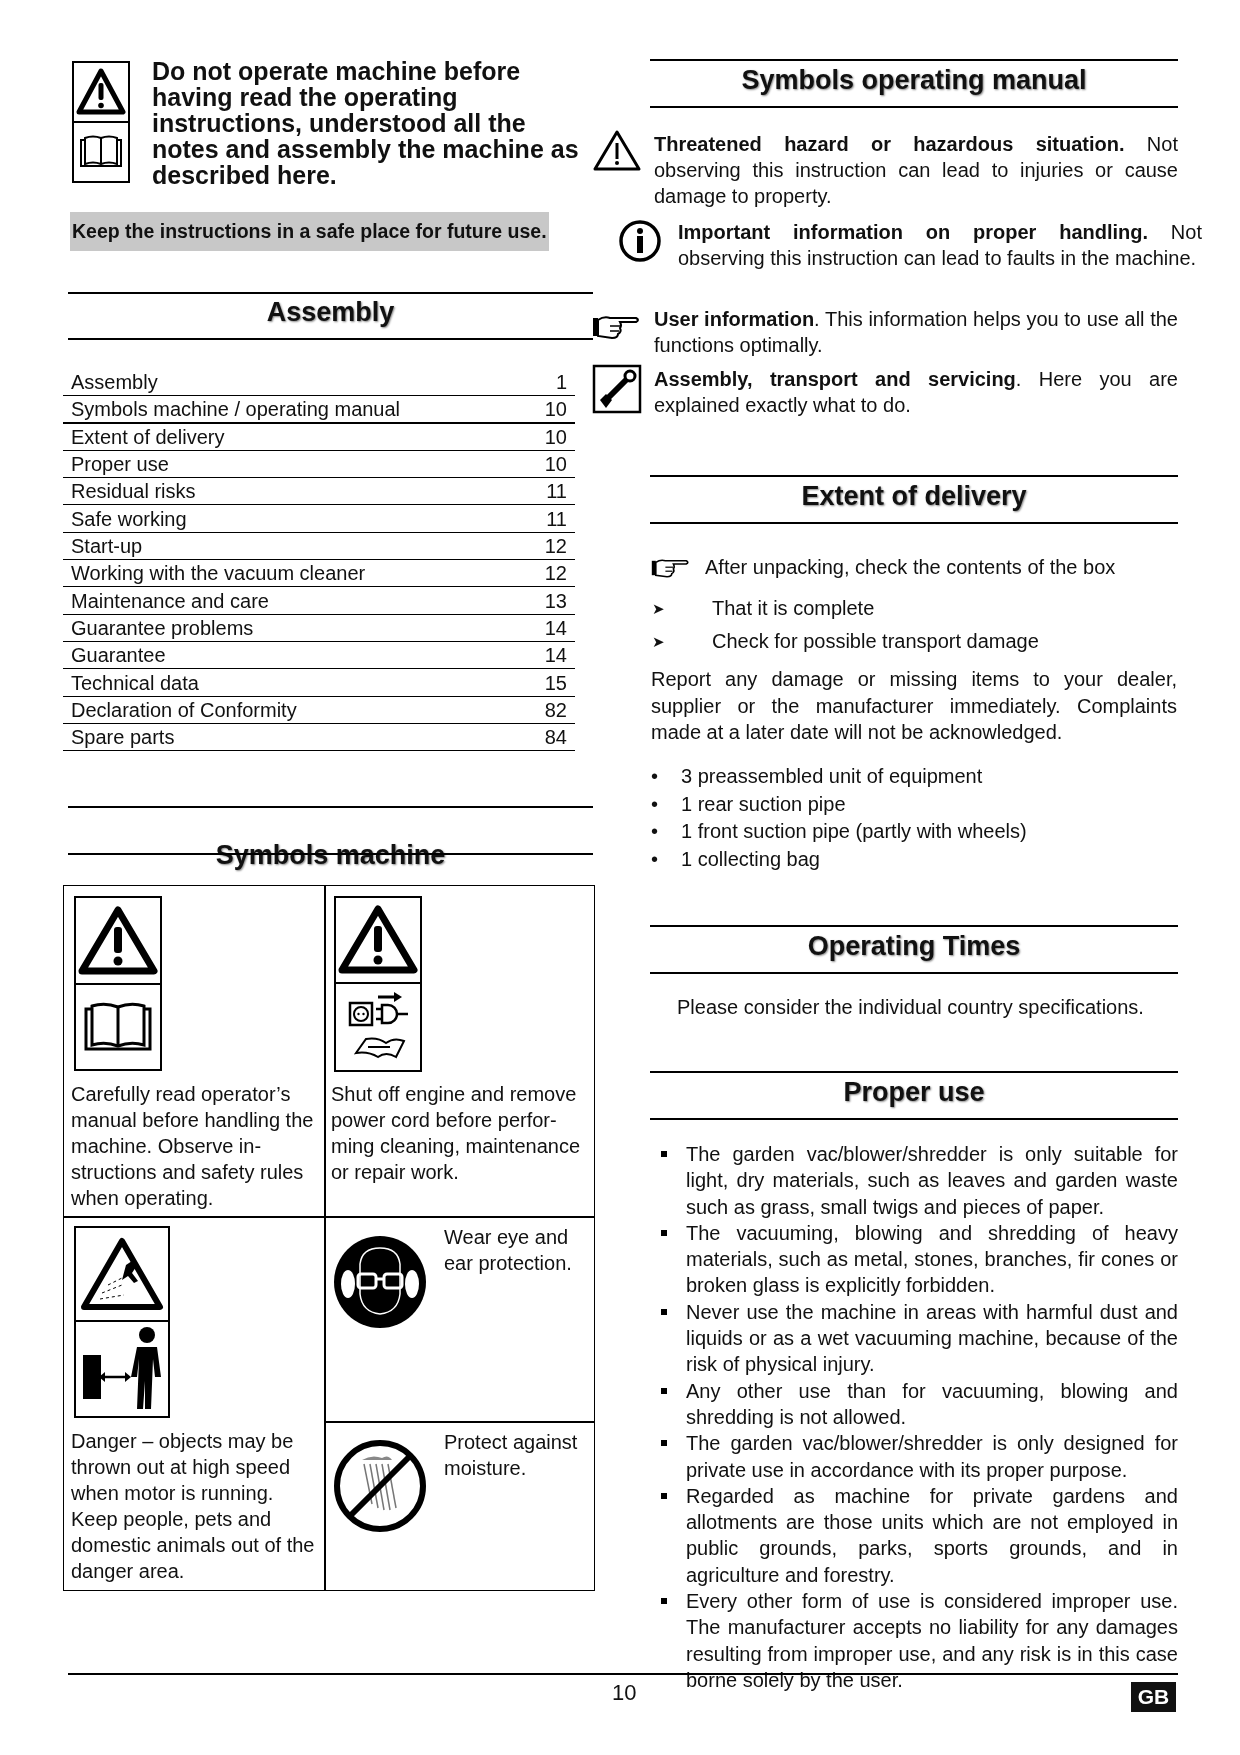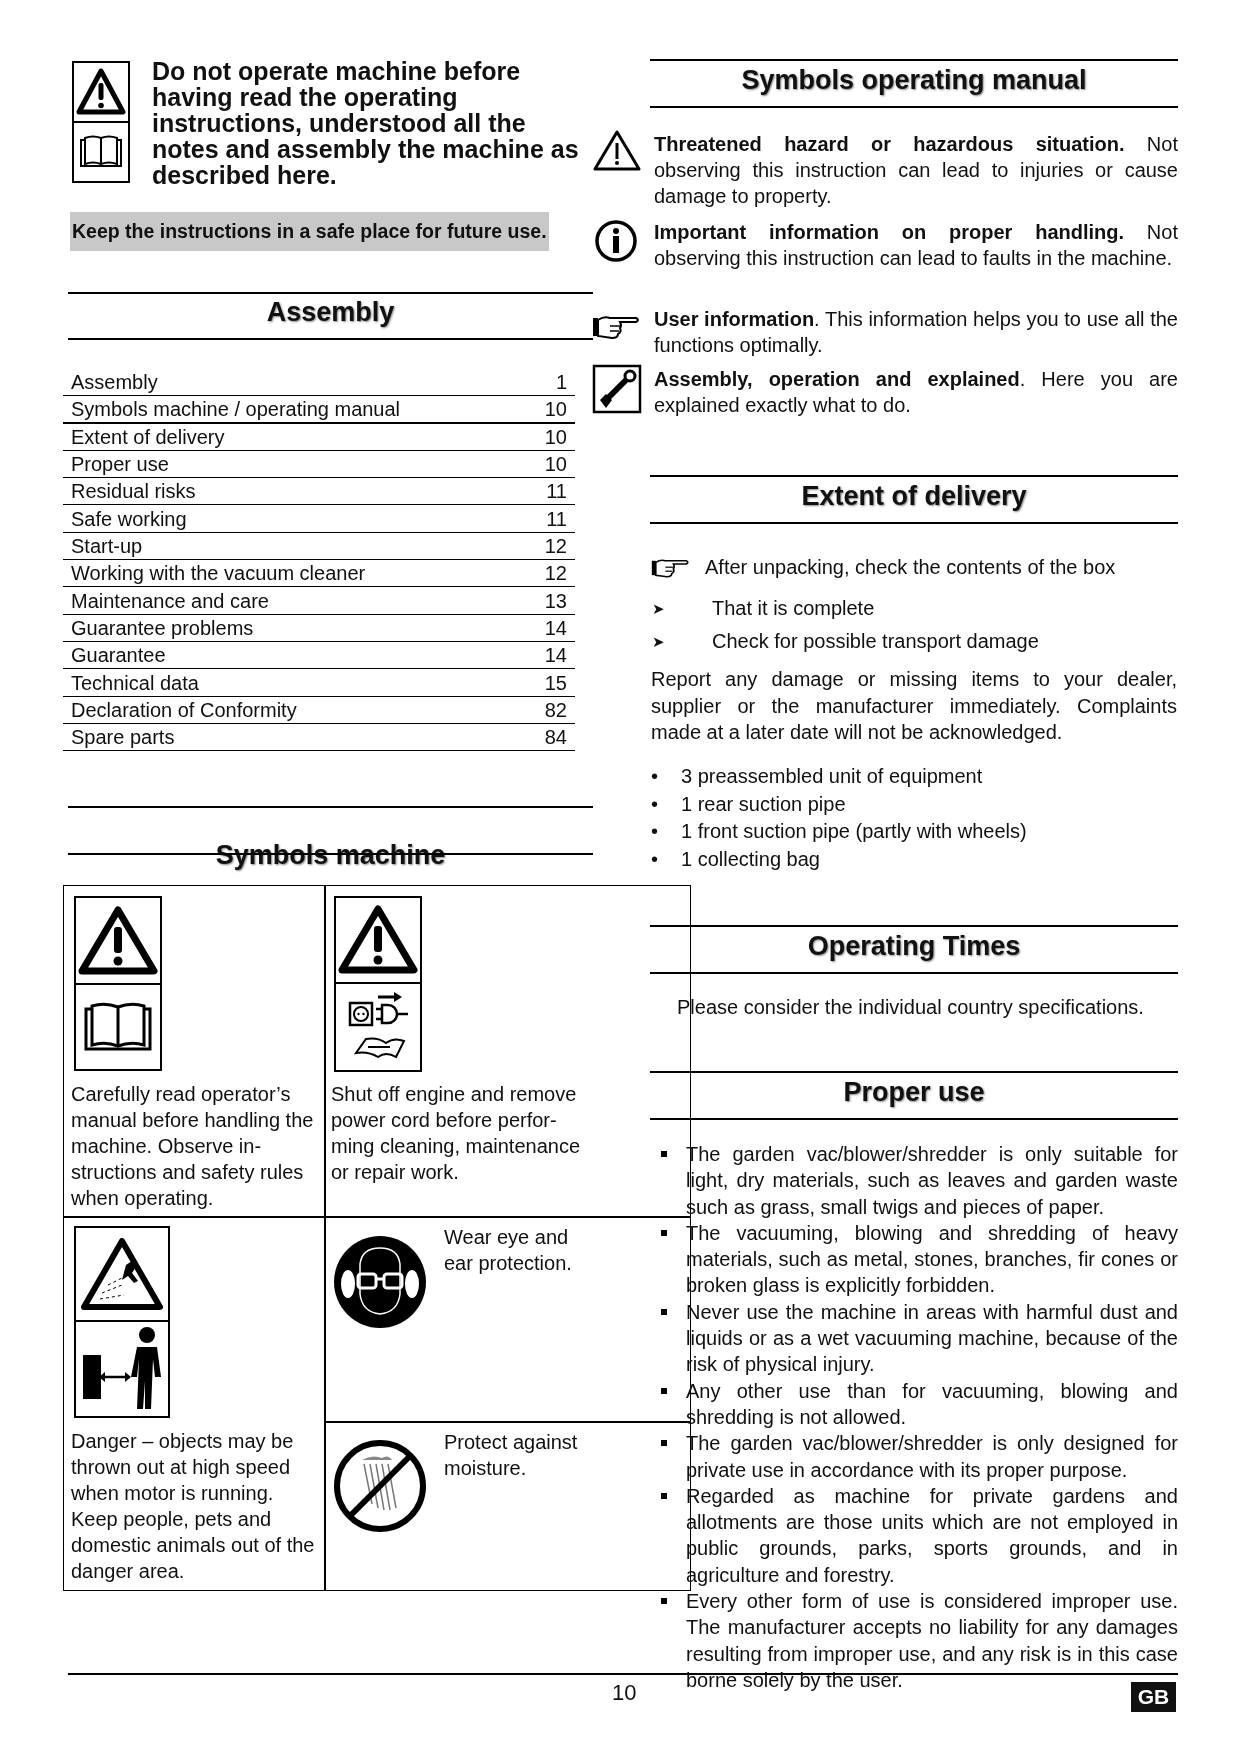--- a/index.html
+++ b/index.html
@@ -15,21 +15,21 @@
   
   .intro-text { position: absolute; left: 152px; top: 58px; width: 440px; font-family: "Liberation Sans", sans-serif; font-weight: bold; font-size: 25px; line-height: 26px; }
   .keep { position: absolute; left: 70px; top: 212px; background: #c8c8c8; font-family: "Liberation Sans", sans-serif; font-weight: bold; font-size: 19.5px; padding: 8px 2px; }
 
   
   .toc { position: absolute; left: 63px; top: 369px; width: 512px; }
   .toc-row { display: flex; justify-content: space-between; height: 27.3px; align-items: flex-end; padding: 0 8px 1px 8px; border-bottom: 1.5px solid #000; font-family: "Liberation Sans", sans-serif; font-size: 20px; }
   .toc-row.thick { border-bottom: 2.5px solid #000; }
 
   
-  .grid { position: absolute; left: 63px; top: 885px; width: 628px; height: 706px; border: 1.5px solid #000; }
+  .grid { position: absolute; left: 63px; top: 885px; width: 532px; height: 706px; border: 1.5px solid #000; }
   .grid .vline { position: absolute; left: 260px; top: 0; bottom: 0; width: 1.5px; background: #000; }
   .grid .h0 { position: absolute; left: 0; right: 0; top: 330px; height: 1.5px; background: #000; }
   .grid .h2 { position: absolute; left: 260px; right: 0; top: 535px; height: 1.5px; background: #000; }
   .cell-text { position: absolute; font-family: "Liberation Sans", sans-serif; font-size: 20px; line-height: 26px; }
 
   
   .op-item { position: absolute; left: 654px; width: 524px; }
   .op-icon { position: absolute; left: -62px; top: 0; width: 50px; height: 50px; }
   .op-text { font-family: "Liberation Sans", sans-serif; font-size: 20px; line-height: 26px; text-align: justify; }
   .op-text b { font-family: "Liberation Sans", sans-serif; font-weight: bold; }
@@ -246,21 +246,21 @@
   <div class="op-icon" style="left:-62px; top:-2px;">
     <svg width="50" height="44" viewBox="0 0 50 44">
         <polygon points="25,3 47,40 3,40" fill="none" stroke="#000" stroke-width="3" stroke-linejoin="round"></polygon>
         <rect x="23.5" y="14" width="3" height="16" fill="#000"></rect>
         <circle cx="25" cy="34" r="2" fill="#000"></circle>
       </svg>
   </div>
   <div class="op-text"><b>Threatened hazard or hazardous situation.</b><span> Not observing this instruction can lead to injuries or cause damage to property.</span></div>
 </div>
 
-<div class="op-item" style="top:219px;">
+<div class="op-item" style="top:219px;margin-left:24px;">
   <div class="op-icon" style="left:-60px; top:0px;">
     <svg width="44" height="44" viewBox="0 0 44 44">
         <circle cx="22" cy="22" r="19" fill="none" stroke="#000" stroke-width="3.5"></circle>
         <circle cx="22" cy="12" r="3" fill="#000"></circle>
         <rect x="19" y="17" width="6" height="17" fill="#000"></rect>
       </svg>
   </div>
   <div class="op-text"><b>Important information on proper handling.</b><span> Not observing this instruction can lead to faults in the machine.</span></div>
 </div>
 
@@ -278,21 +278,21 @@
 
 <div class="op-item" style="top:366px;">
   <div class="op-icon" style="left:-62px; top:-2px;">
     <svg width="50" height="50" viewBox="0 0 50 50">
         <rect x="2" y="2" width="46" height="46" fill="none" stroke="#000" stroke-width="2.5"></rect>
         <line x1="14" y1="36" x2="36" y2="14" stroke="#000" stroke-width="6"></line>
         <circle cx="38" cy="12" r="5" fill="#fff" stroke="#000" stroke-width="3"></circle>
         <path d="M8 36 L14 30 L20 36 L14 44 Z" fill="#000"></path>
       </svg>
   </div>
-  <div class="op-text"><b>Assembly, operation and explained</b><span>. Here you are explained exactly what to do.</span></div>
+  <div class="op-text"><b>Assembly, transport and servicing</b><span>. Here you are explained exactly what to do.</span></div>
 </div>
 
 <div class="hline" style="left:650px; top:475px; width:528px;"></div>
 <div class="section-title" style="left:650px; top:481px; width:528px;">Extent of delivery</div>
 <div class="hline" style="left:650px; top:522px; width:528px;"></div>
 
 <div class="abs" style="left:651px; top:556px;">
   <svg width="40" height="24" viewBox="0 0 50 30">
       <rect x="1" y="6" width="5" height="18" fill="#000"></rect>
       <path d="M6 8 Q12 4 18 6 L44 6 Q48 8 44 10 L28 10 Q30 14 28 16 Q30 20 26 22 Q26 26 20 26 L6 24 Z" fill="none" stroke="#000" stroke-width="2"></path>

